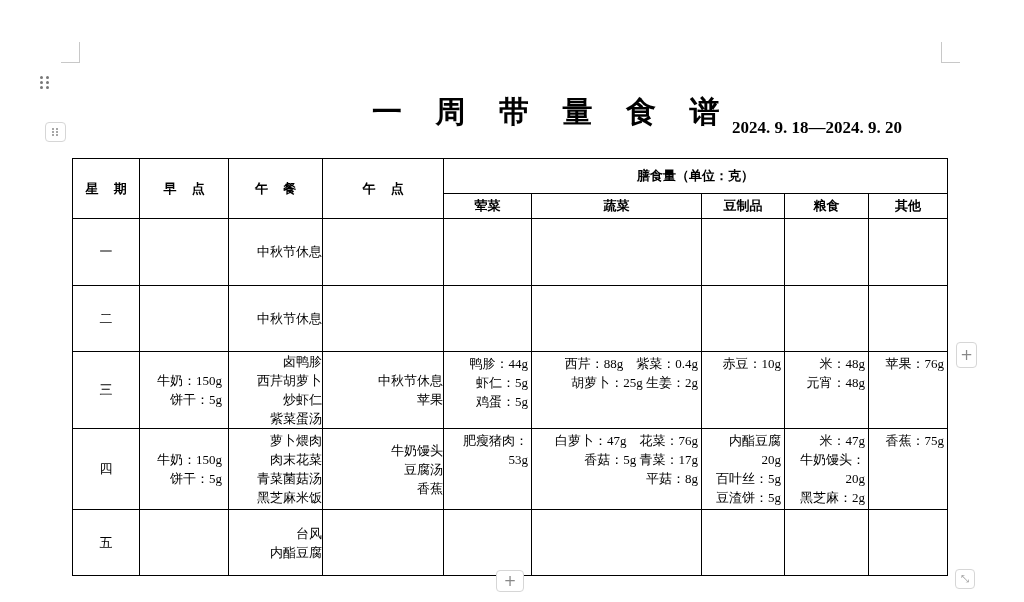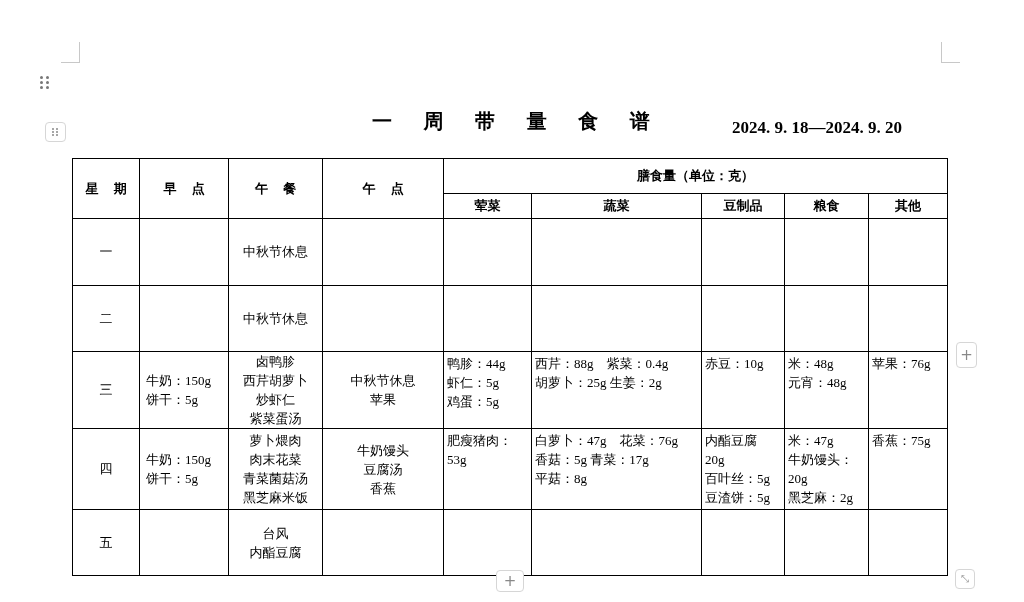--- a/index.html
+++ b/index.html
@@ -18,41 +18,41 @@
     box-sizing: border-box;
   }
   .table-handle { left: 45px; top: 122px; width: 21px; height: 20px; }
   .table-handle .dots { display: grid; grid-template-columns: 3px 3px; gap: 1px; }
   .table-handle .dots i { width: 2px; height: 2px; background: #888; display: block; border-radius: 50%; }
   .add-col { left: 956px; top: 342px; width: 21px; height: 26px; font-size: 15px; }
   .add-row { left: 496px; top: 570px; width: 28px; height: 22px; font-size: 15px; }
   .resize { left: 955px; top: 569px; width: 20px; height: 20px; font-size: 10px; }
 
   .title {
-    position: absolute; left: 372px; top: 108px; font-size: 20px; font-weight: bold; letter-spacing: 13px;
-    font-family: Liberation Sans, sans-serif;
+    position: absolute; left: 372px; top: 92px; font-size: 30px; font-weight: bold; letter-spacing: 13px;
+    font-family: Liberation Serif, serif;
   }
   .daterange {
     position: absolute; left: 732px; top: 118px; font-size: 17px; font-weight: bold;
     font-family: "Liberation Serif", serif;
   }
 
   table.menu {
     position: absolute; left: 72px; top: 158px; border-collapse: collapse; table-layout: fixed;
     font-family: Liberation Serif, serif; font-size: 13px;
   }
   table.menu td, table.menu th {
     border: 1px solid #000; padding: 0; box-sizing: border-box; vertical-align: middle; text-align: center;
   }
   table.menu th { font-weight: bold; font-size: 13px; }
   .hdr-spaced { letter-spacing: 6px; padding-left: 6px !important; }
   .cell-left { text-align: left !important; vertical-align: top !important; padding: 2px 3px !important; line-height: 19px; margin-top: 9px; }
   .cell-center-lines { line-height: 19px; }
   .cell-left-mid { text-align: left !important; line-height: 19px; padding: 0 6px !important; }
-  .line { display: block; white-space: nowrap; }
+  .line { display: block; white-space: nowrap; text-align: right; }
 </style>
 </head>
 <body>
 
 <div class="corner tl"></div>
 <div class="corner tr"></div>
 
 <div class="drag-dots">
   <i></i>
     <i></i>

